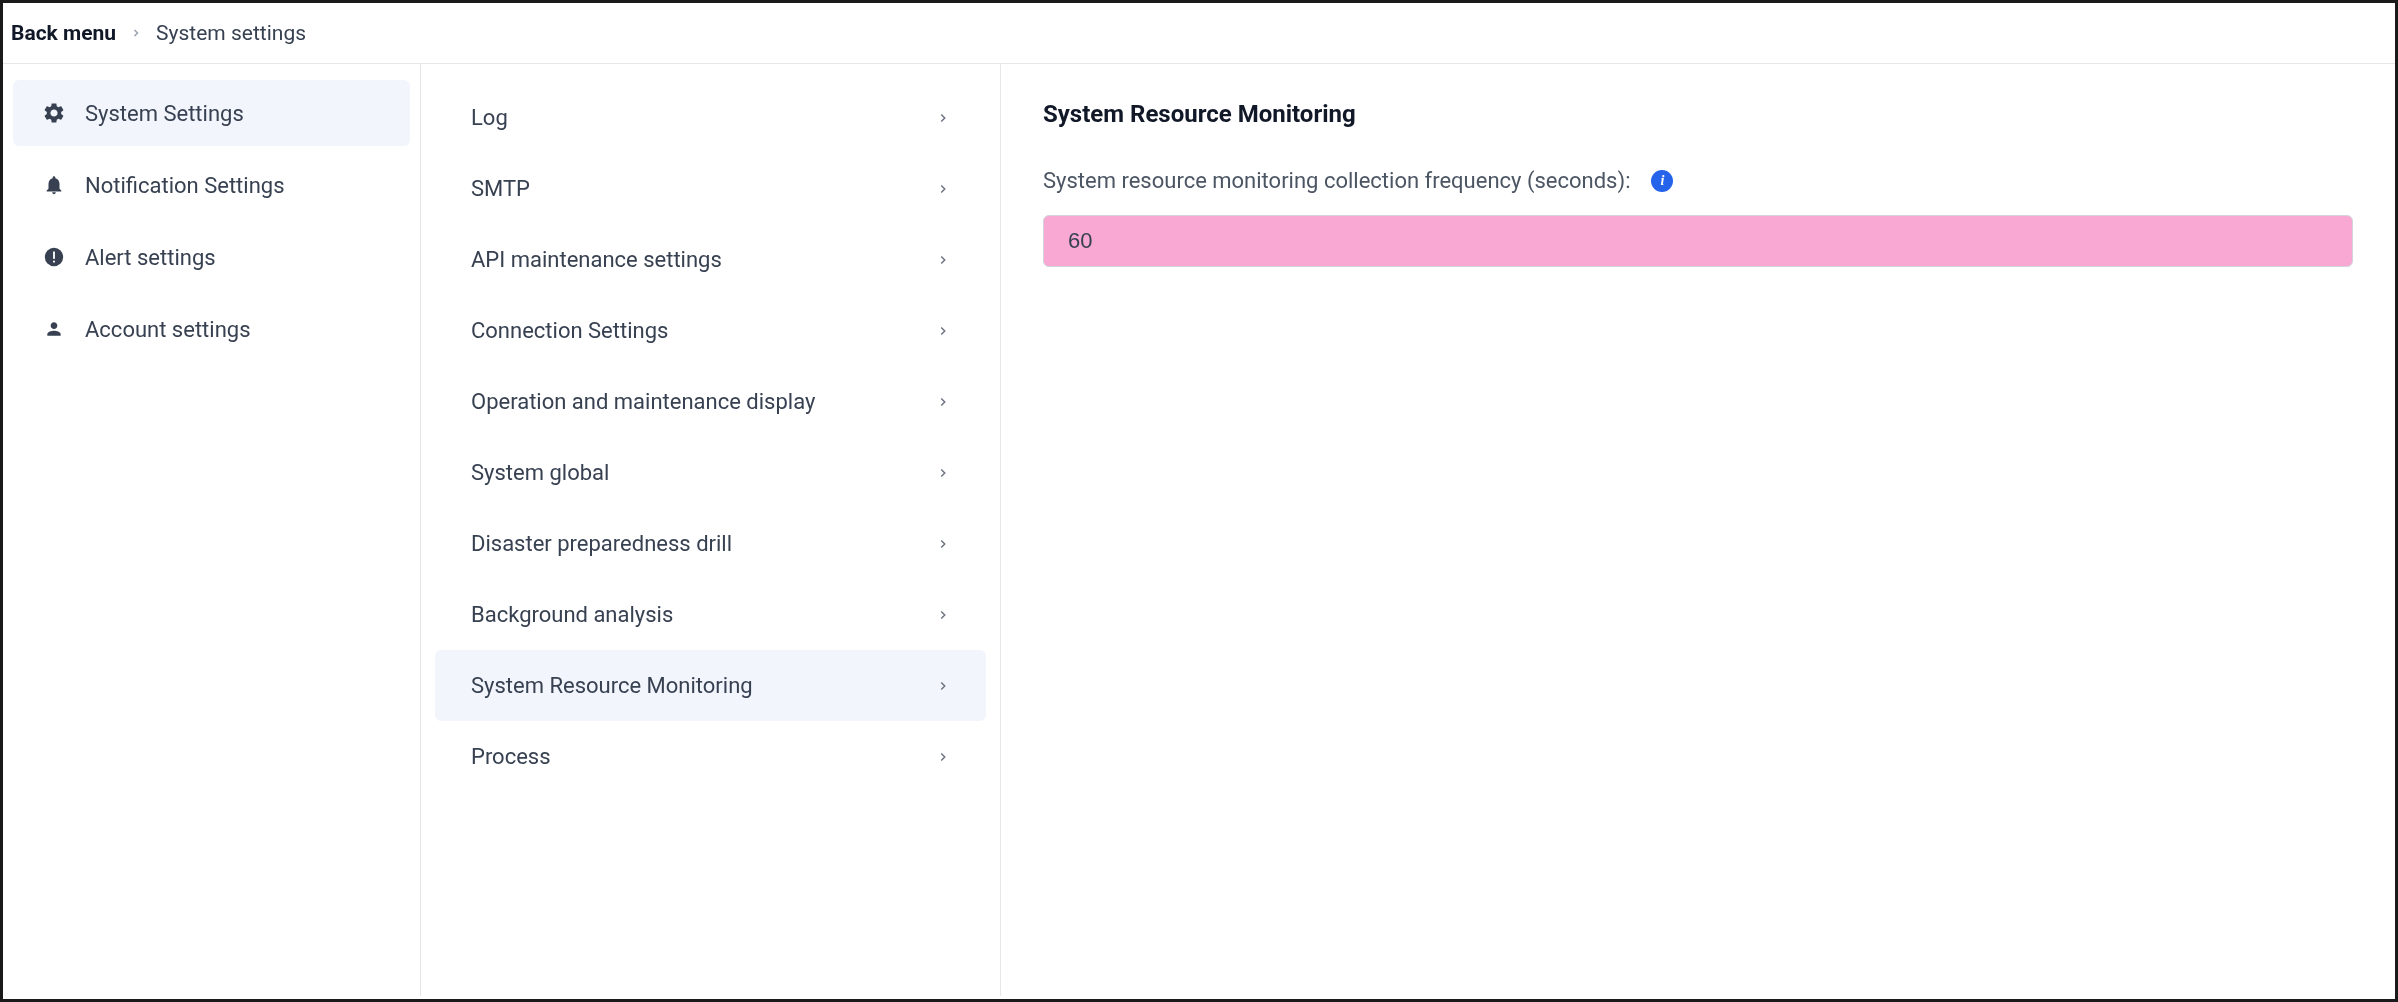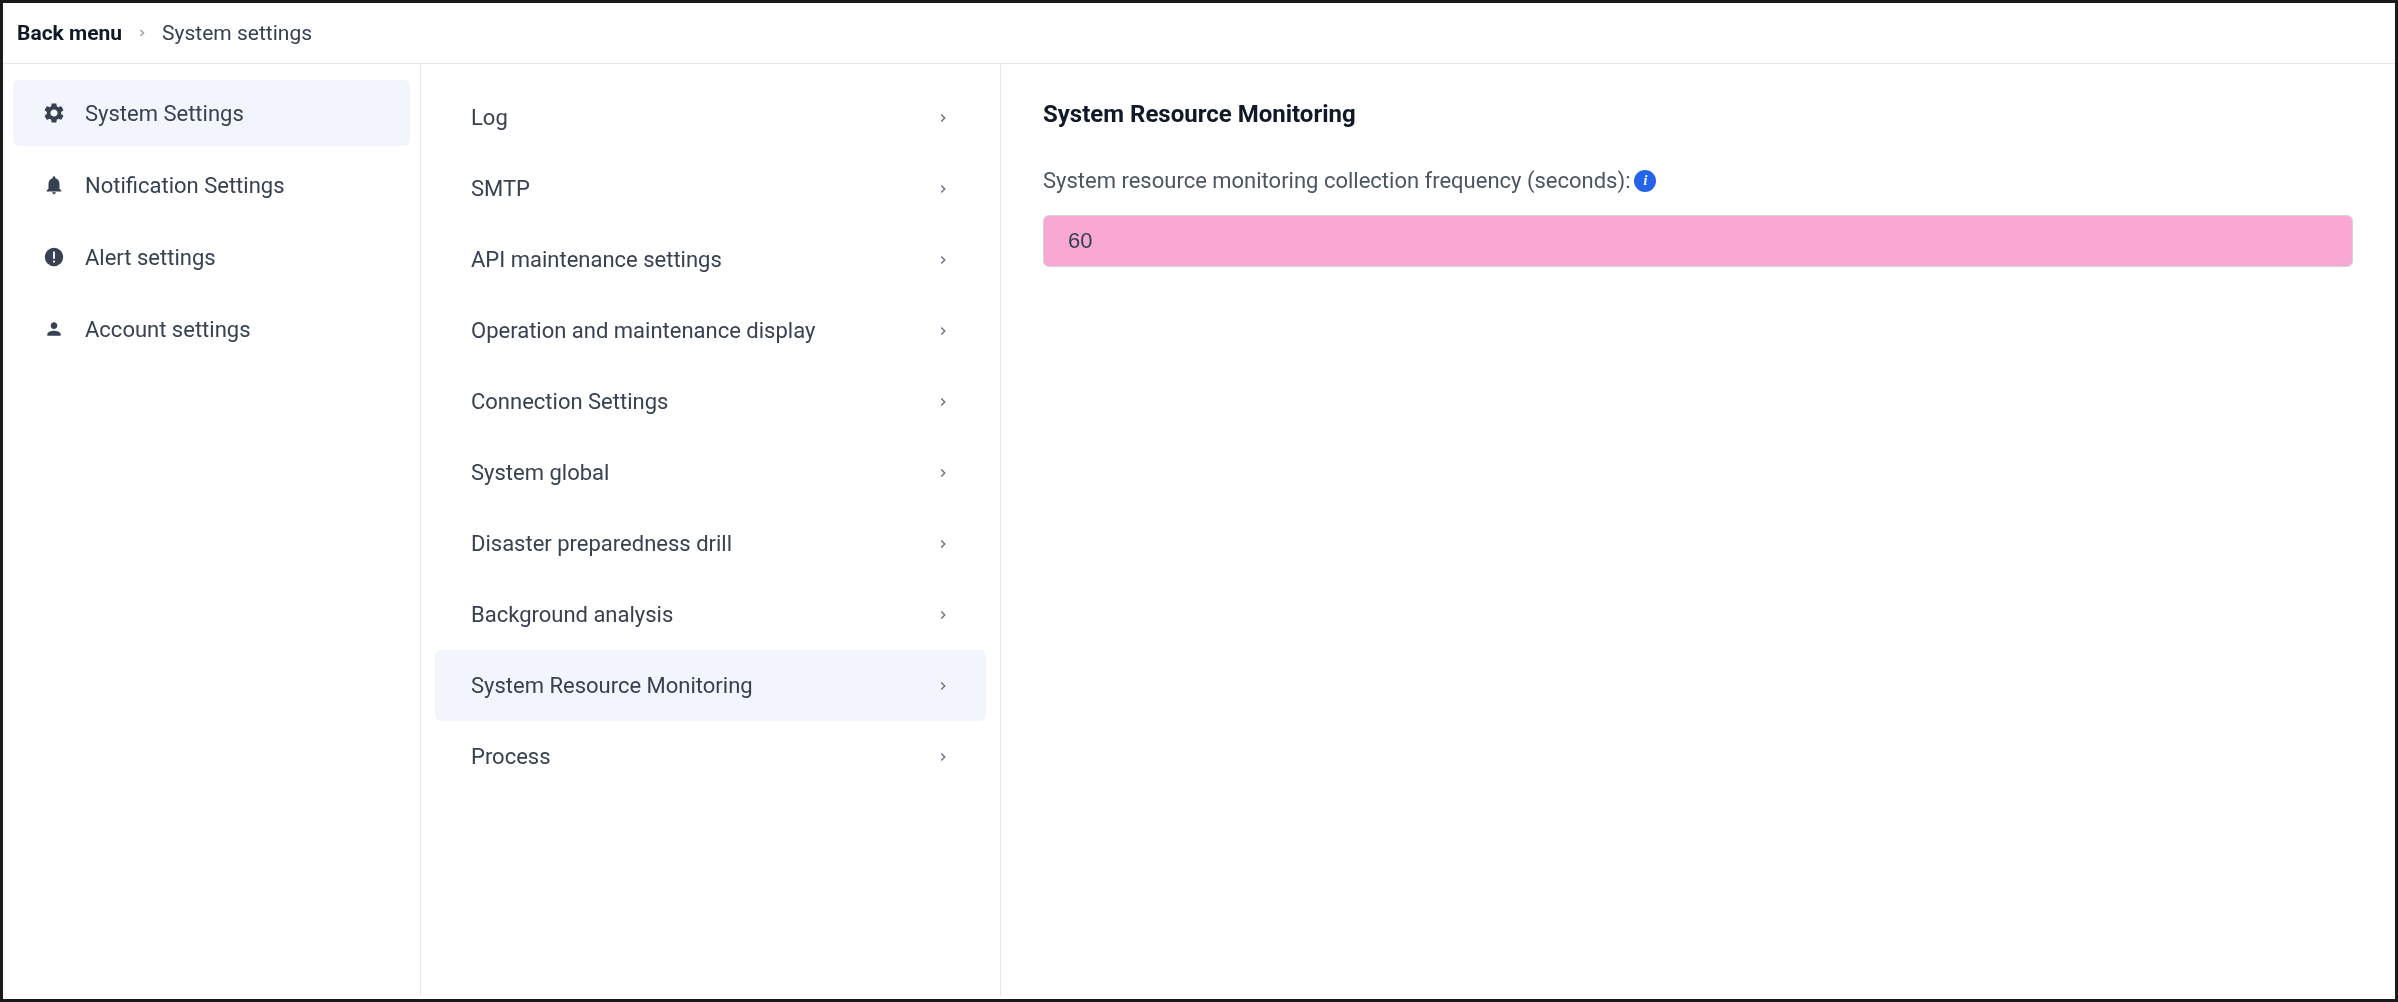--- a/index.html
+++ b/index.html
@@ -13,21 +13,21 @@
       color: #1f2937;
       background: #ffffff;
       border: 3px solid #1a1a1a;
       width: 2398px;
       height: 1002px;
       overflow: hidden;
     }
     .breadcrumb {
       display: flex;
       align-items: center;
-      padding: 18px 14px;
+      padding: 18px 8px;
       border-bottom: 1px solid #e5e7eb;
       gap: 14px;
     }
     .breadcrumb-back {
       font-weight: 700;
       font-size: 21px;
       color: #111827;
     }
     .breadcrumb-sep {
       color: #9ca3af;
@@ -104,21 +104,21 @@
       font-weight: 700;
       color: #111827;
       margin-bottom: 40px;
     }
     .form-row {
       margin-bottom: 18px;
     }
     .form-label {
       display: flex;
       align-items: center;
-      gap: 4px;
+      gap: 21px;
       font-size: 22px;
       color: #4b5563;
       margin-bottom: 22px;
     }
     .info-icon {
       width: 22px;
       height: 22px;
       background: #2563eb;
       border-radius: 50%;
       display: inline-flex;
@@ -225,30 +225,30 @@
     <div class="secondary-item">
       <span>API maintenance settings</span>
       <span class="chevron">
           <svg width="14" height="14" viewBox="0 0 24 24" fill="none" stroke="currentColor" stroke-width="2.5">
             <polyline points="9 18 15 12 9 6"></polyline>
           </svg>
         </span>
     </div>
 
     <div class="secondary-item">
+      <span>Connection Settings</span>
+      <span class="chevron">
+          <svg width="14" height="14" viewBox="0 0 24 24" fill="none" stroke="currentColor" stroke-width="2.5">
+            <polyline points="9 18 15 12 9 6"></polyline>
+          </svg>
+        </span>
+    </div>
+
+    <div class="secondary-item">
       <span>Operation and maintenance display</span>
-      <span class="chevron">
-          <svg width="14" height="14" viewBox="0 0 24 24" fill="none" stroke="currentColor" stroke-width="2.5">
-            <polyline points="9 18 15 12 9 6"></polyline>
-          </svg>
-        </span>
-    </div>
-
-    <div class="secondary-item">
-      <span>Connection Settings</span>
       <span class="chevron">
           <svg width="14" height="14" viewBox="0 0 24 24" fill="none" stroke="currentColor" stroke-width="2.5">
             <polyline points="9 18 15 12 9 6"></polyline>
           </svg>
         </span>
     </div>
 
     <div class="secondary-item">
       <span>System global</span>
       <span class="chevron">

